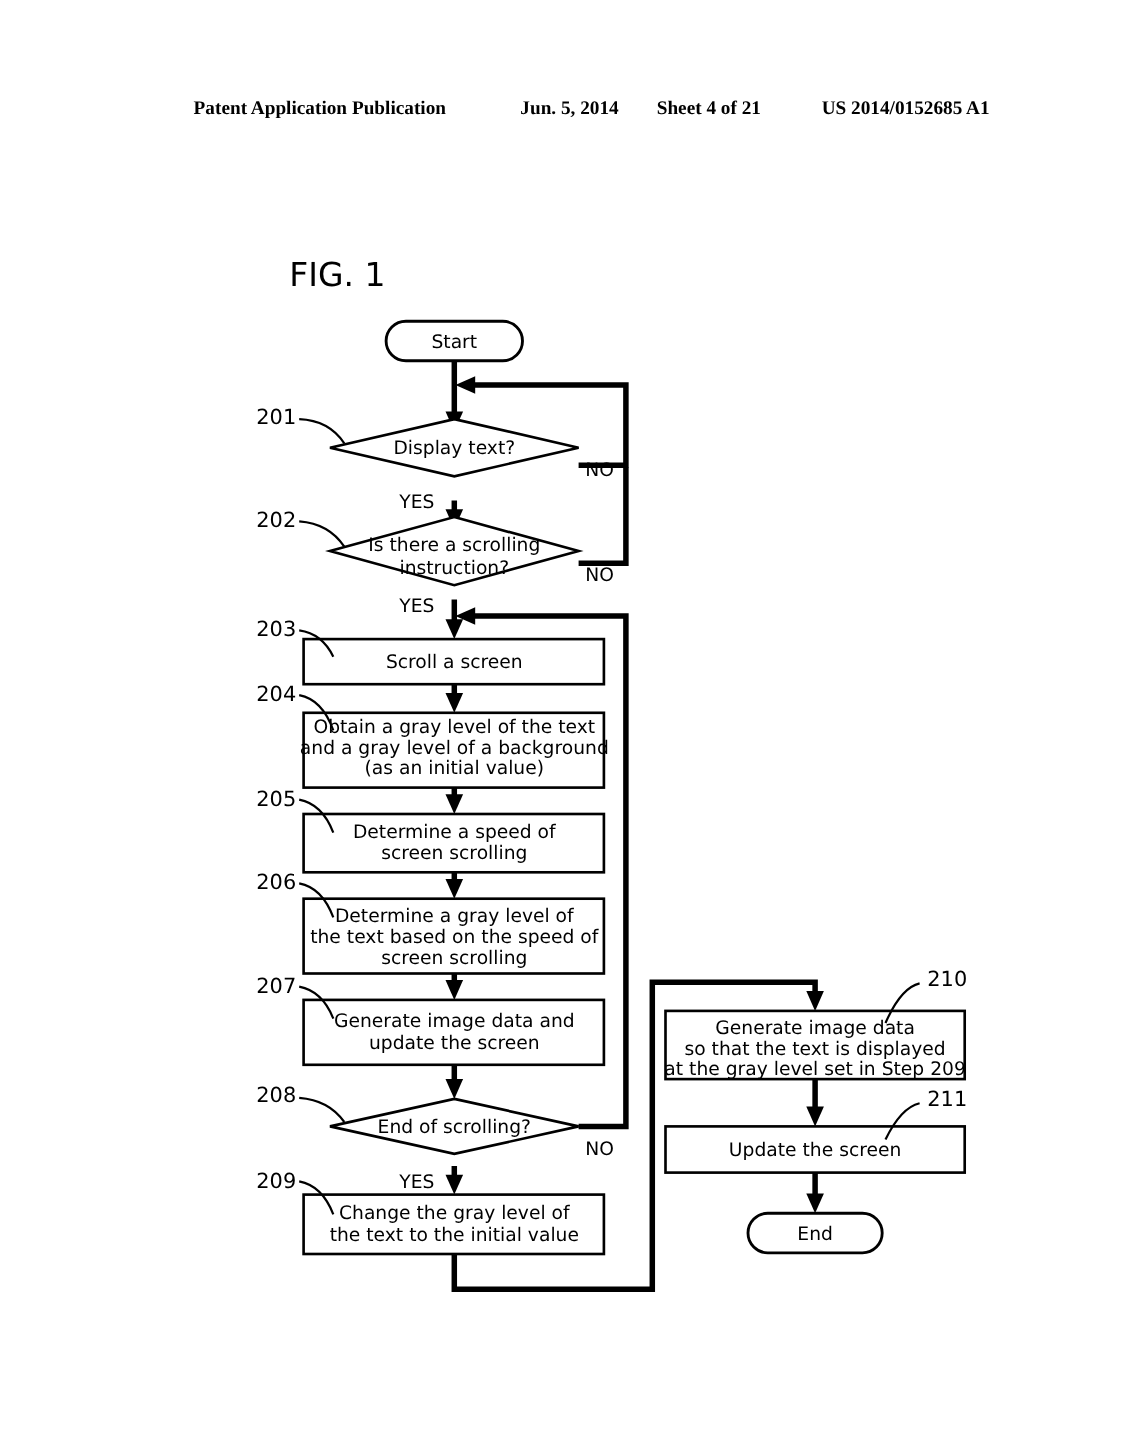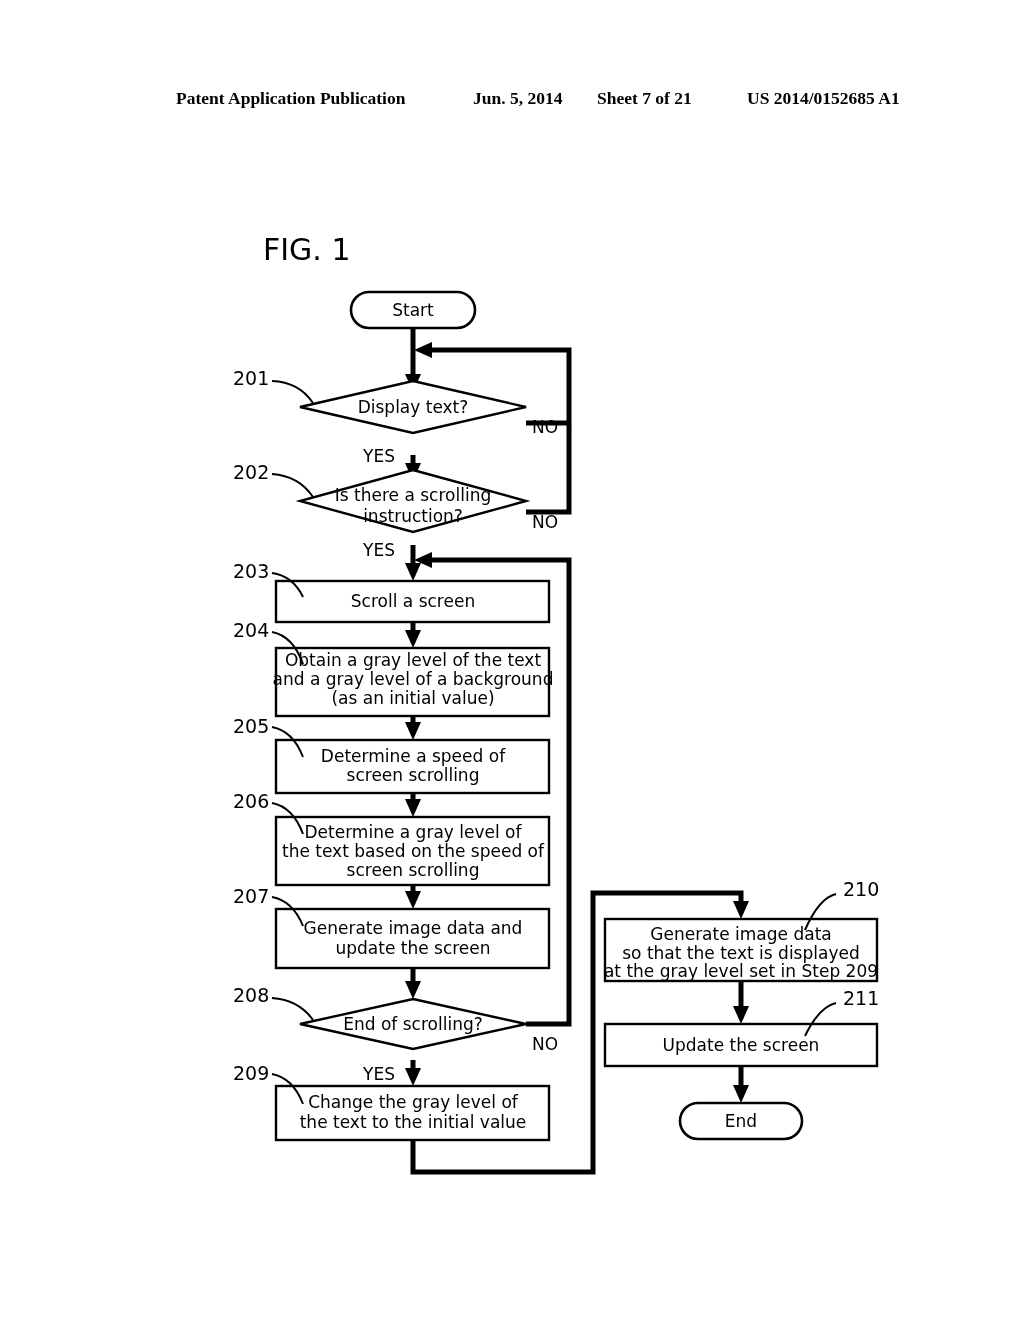--- a/index.html
+++ b/index.html
@@ -84,21 +84,21 @@
   .arrowhead { fill: #000000; }
 </style>
 </head>
 <body>
 
 <div id="page">
 
   <div class="hdr">
     <span class="hdr-pub">Patent Application Publication</span>
     <span class="hdr-date">Jun. 5, 2014</span>
-    <span class="hdr-sheet">Sheet 7 of 21</span>
+    <span class="hdr-sheet">Sheet 4 of 21</span>
     <span class="hdr-num">US 2014/0152685 A1</span>
   </div>
 
   <svg id="flow" viewBox="0 0 1024 1320">
 
     <text class="figtitle" x="222" y="260">FIG. 1</text>
 
     <path class="conn" d="M 372,327 L 372,381"></path>
     <polygon class="arrowhead" points="372,392 364,374 380,374"></polygon>
 

